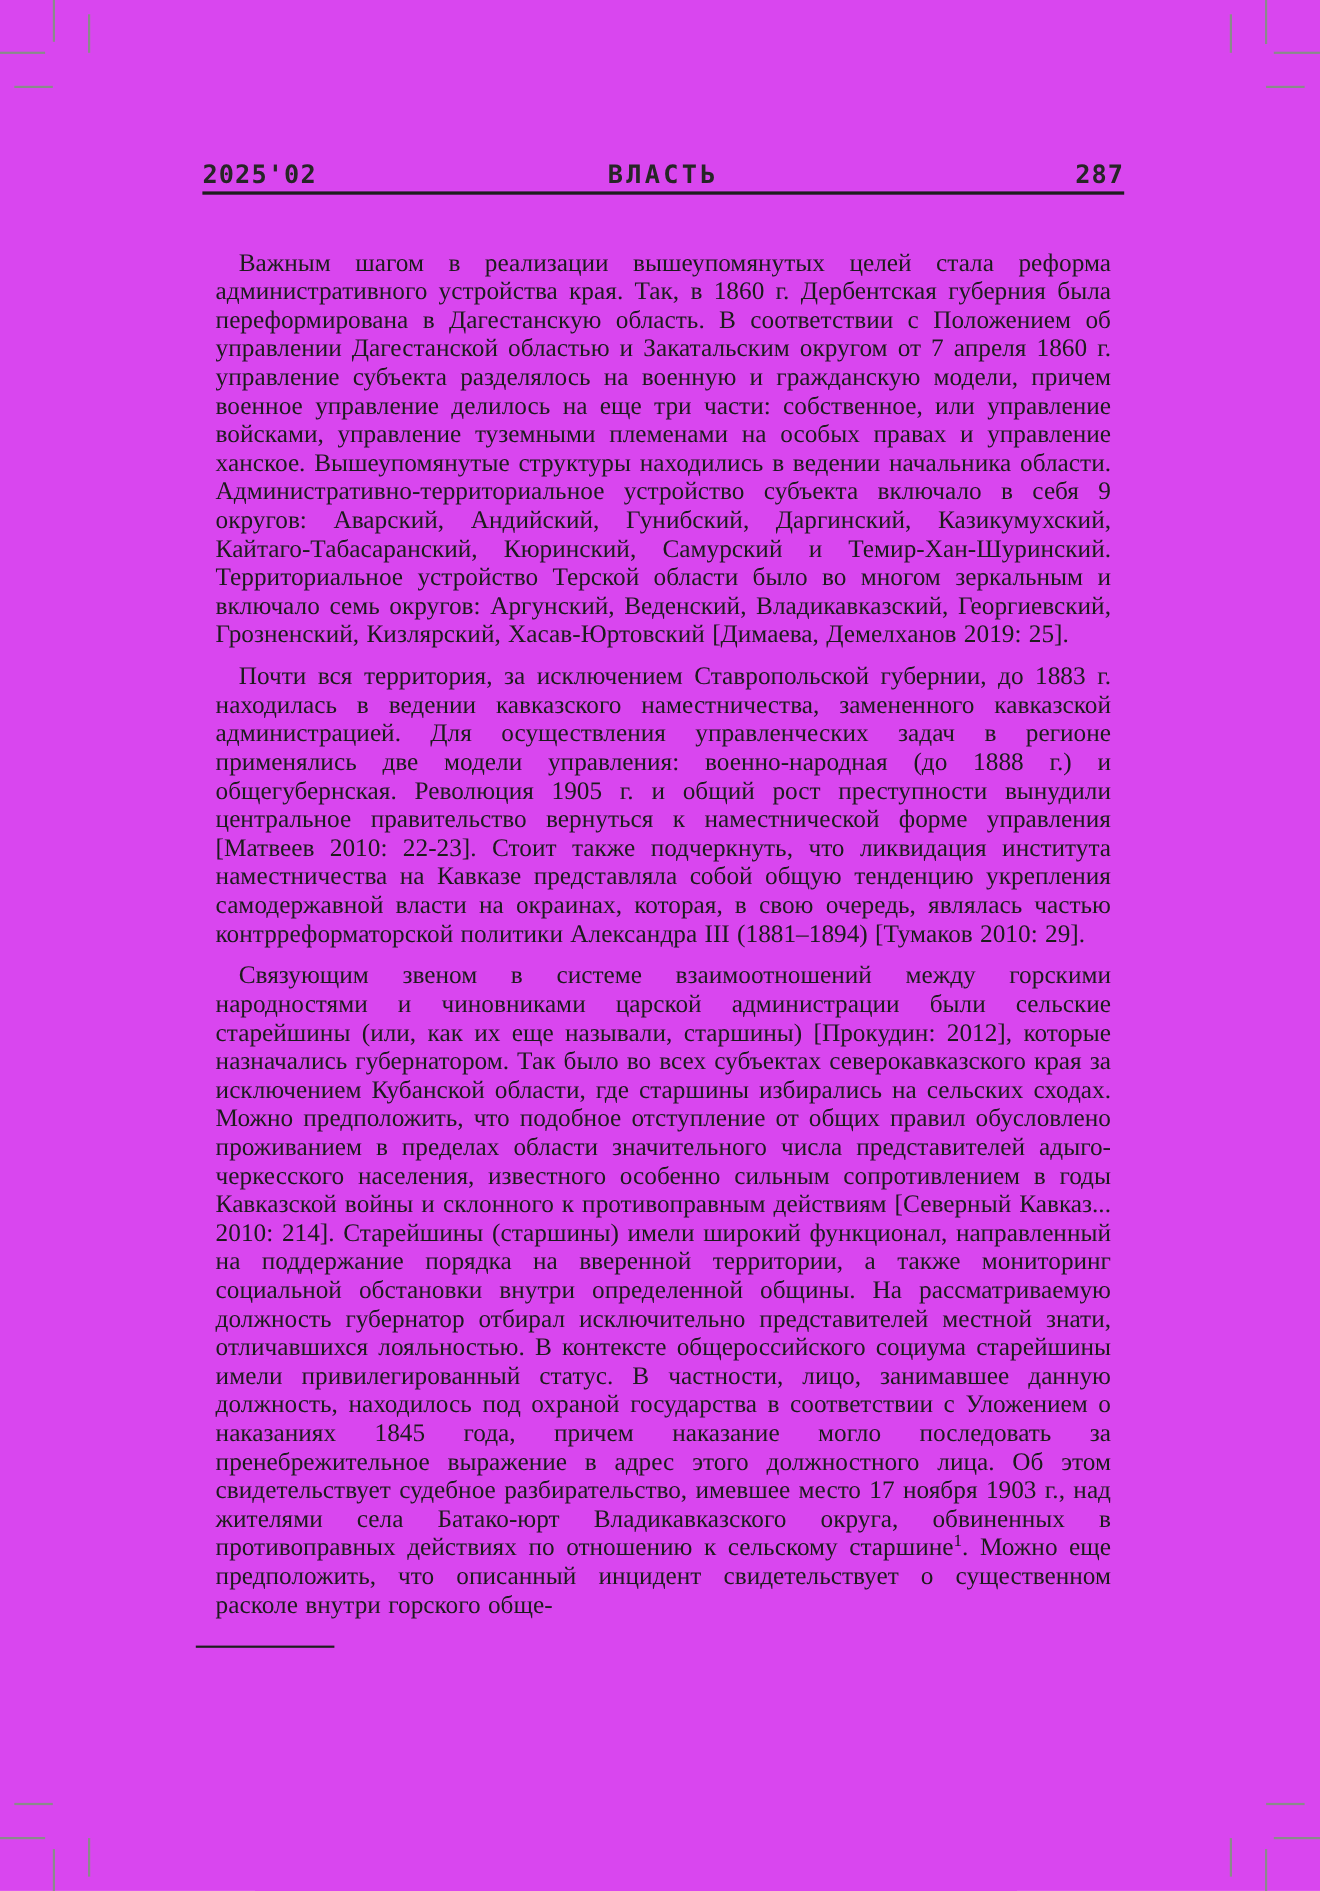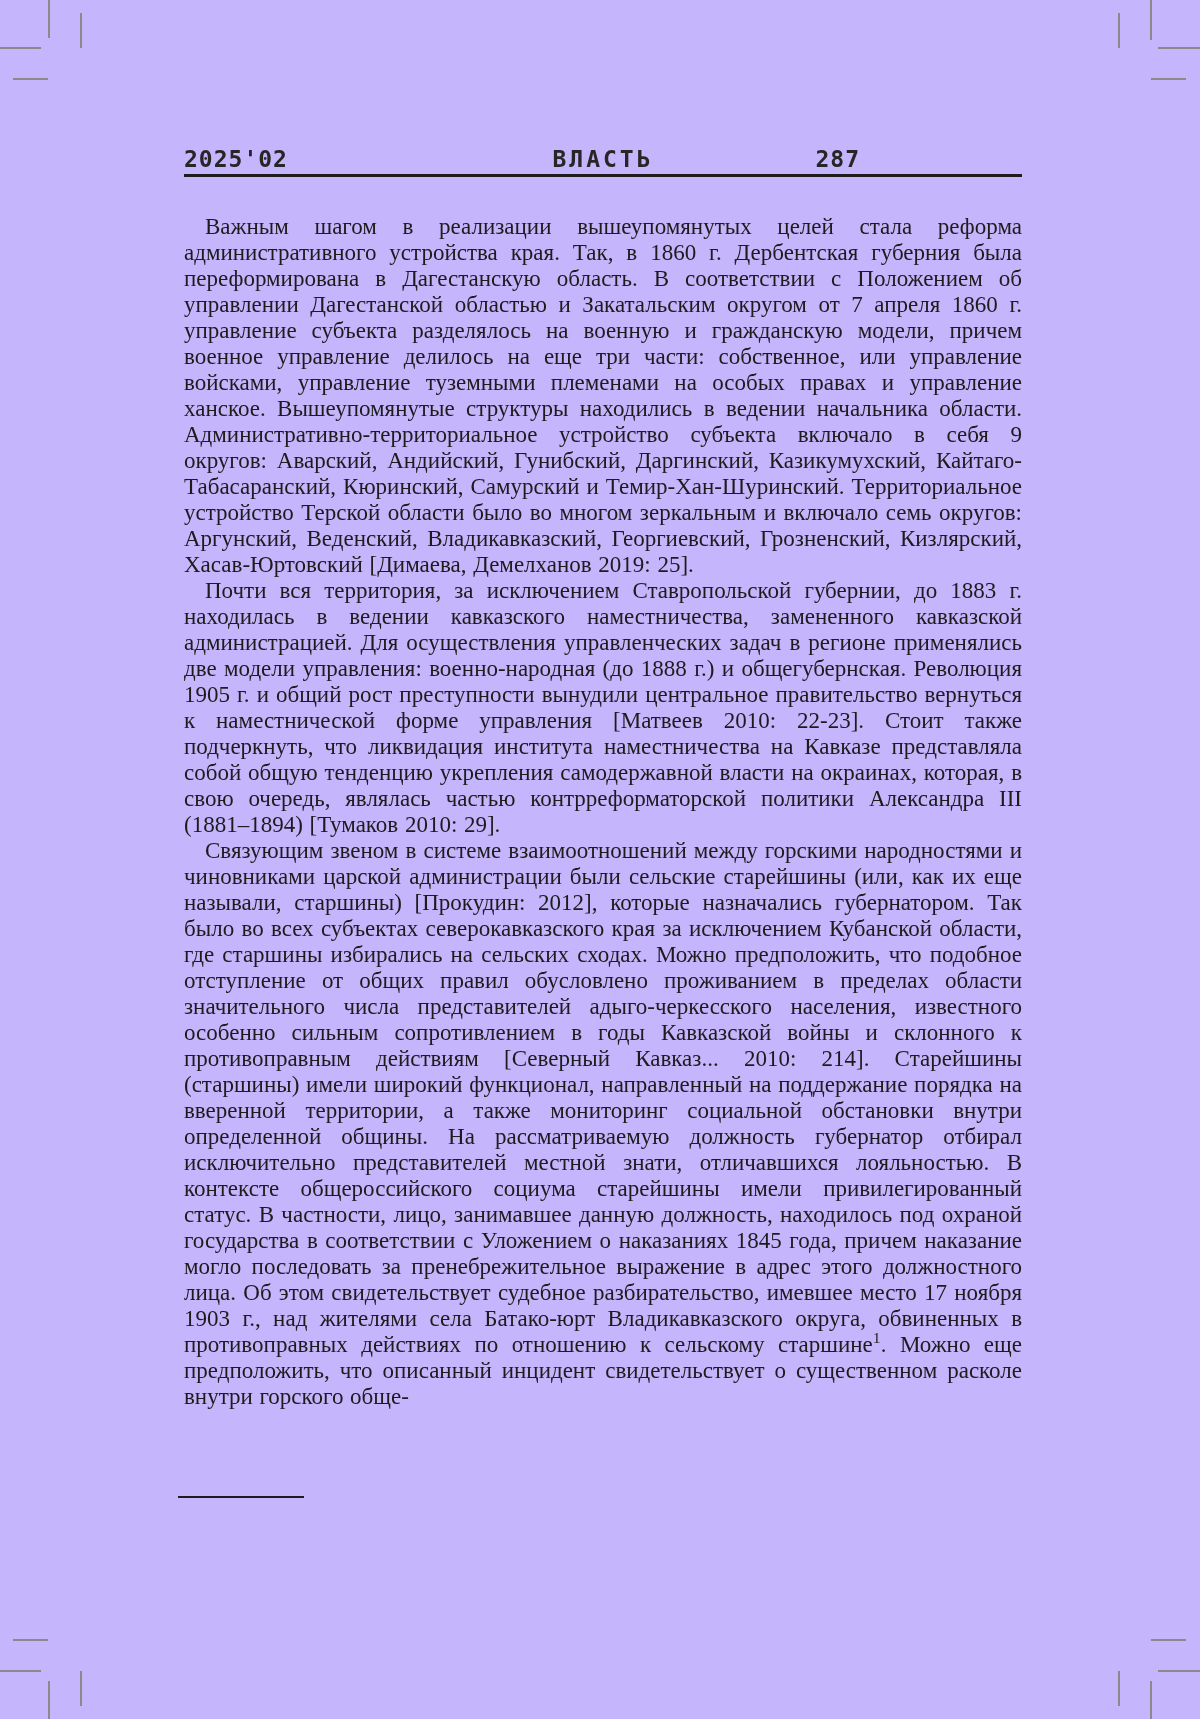--- a/index.html
+++ b/index.html
@@ -4,21 +4,21 @@
 <style>
   html, body {
     margin: 0;
     padding: 0;
     background: #ffffff;
   }
   .page {
     position: relative;
     width: 1200px;
     height: 1719px;
-    background: #c4b5fd;
+    background: #d946ef;
     overflow: hidden;
     font-family: "Liberation Serif", serif;
   }
   
   .crop {
     position: absolute;
     background: #8a8a8a;
   }
   
   .content {
@@ -35,42 +35,42 @@
     width: 100%;
     display: flex;
     align-items: baseline;
     font-family: "DejaVu Sans Mono", monospace;
     font-weight: 700;
     font-size: 23px;
     color: #262626;
   }
   .running-header .hd-left  { flex: 1; text-align: left;  letter-spacing: 1px; }
   .running-header .hd-center{ flex: 0 0 auto; text-align: left; letter-spacing: 3px; }
-  .running-header .hd-right { flex: 1; text-align: center; letter-spacing: 1px; }
+  .running-header .hd-right { flex: 1; text-align: right; letter-spacing: 1px; }
   .header-rule {
     position: absolute;
     top: 174px;
     left: 0;
     width: 100%;
     height: 3px;
     background: #1d1d1d;
   }
   .article-body {
     position: absolute;
     top: 214px;
     left: 0;
     width: 100%;
     font-size: 23px;
     line-height: 26px;
     color: #1c1c1c;
     text-align: justify;
     word-spacing: 0.04em;
   }
   .article-body p {
-    margin: 0;
+    margin: 12px;
     text-indent: 21px;
   }
   sup.fn-ref, sup.fn-marker {
     font-size: 0.68em;
     line-height: 0;
     vertical-align: super;
   }
   .footnote-separator {
     position: absolute;
     top: 1496px;

